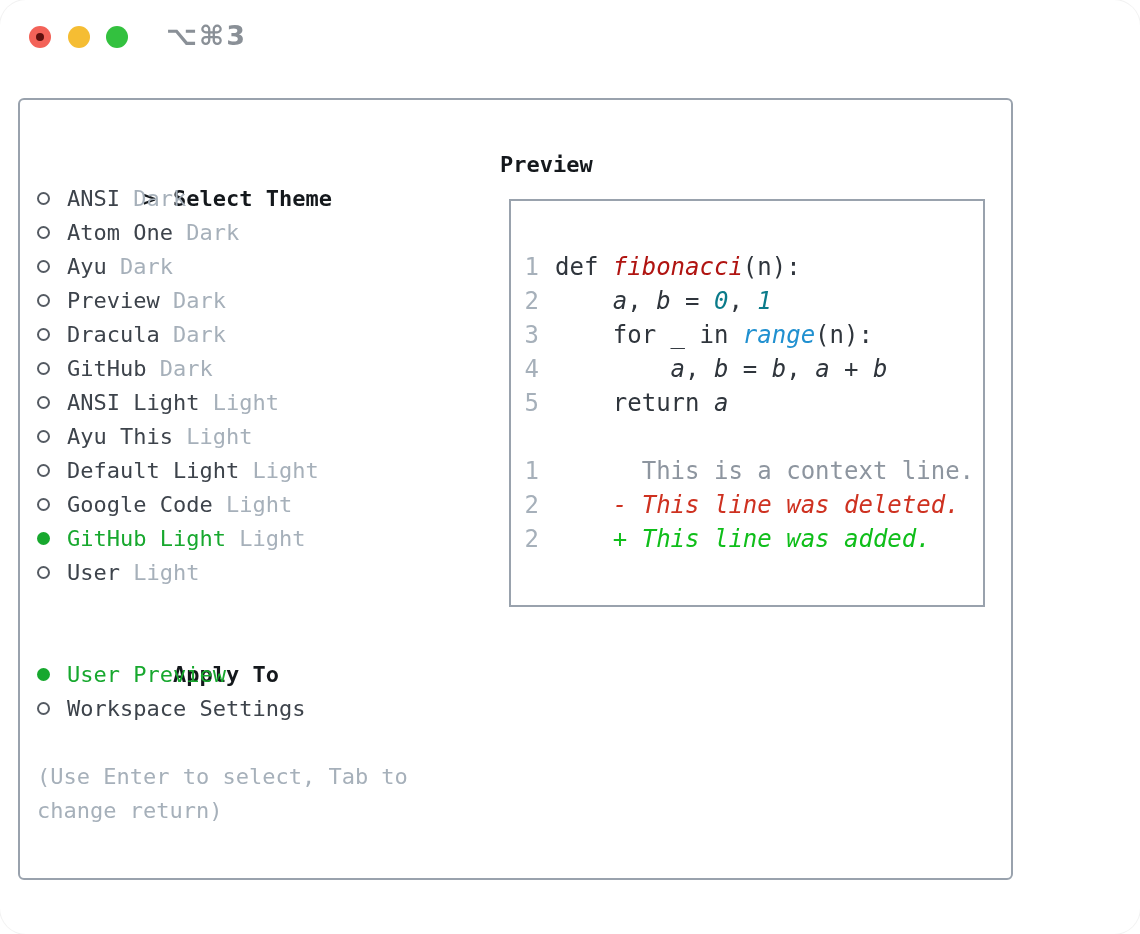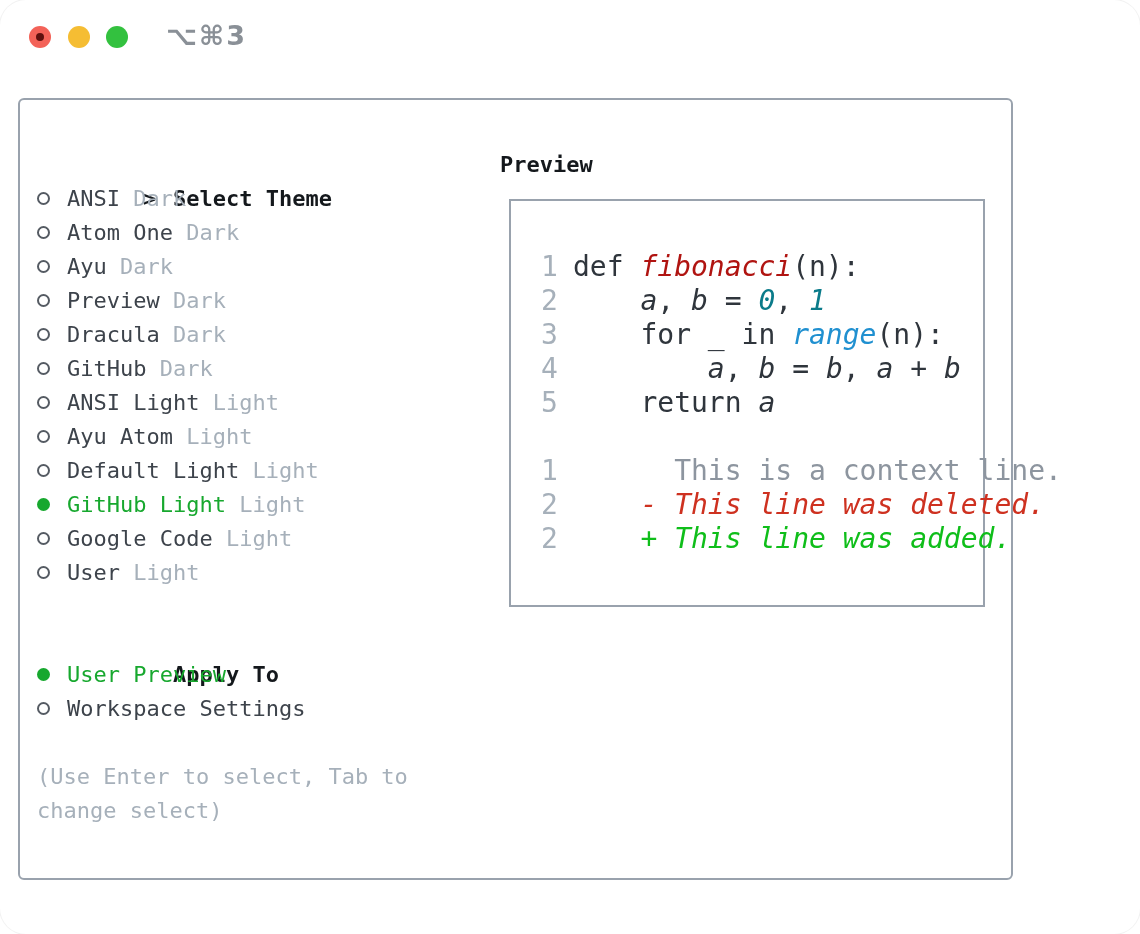--- a/index.html
+++ b/index.html
@@ -44,21 +44,21 @@
   .bullet.sel{border:none;background:var(--selected-green);}
   .selname{color:var(--selected-green);}
   .muted{color:var(--muted-gray);}
   .hintline{color:var(--muted-gray);}
   
   .prevtitle{position:absolute;left:480px;top:48px;font-size:22px;line-height:34px;font-weight:bold;color:#14181c;}
   .prevbox{
     position:absolute;left:489px;top:99px;width:476px;height:408px;
     box-sizing:border-box;border:2px solid var(--border-gray);background:#fff;
   }
-  .codelines{position:absolute;left:18px;top:49px;right:0;font-size:28px;line-height:34px;}
+  .codelines{position:absolute;left:0;top:49px;right:0;font-size:24px;line-height:34px;}
   .pline{white-space:pre;height:34px;padding-left:12px;}
   .num{display:inline-block;width:16px;text-align:right;margin-right:16px;color:var(--muted-gray);}
   .tok-code{color:var(--code-text);}
   .tok-func{color:var(--function-red);font-style:italic;}
   .tok-var{color:var(--code-text);font-style:italic;}
   .tok-num{color:var(--number-teal);font-style:italic;}
   .tok-builtin{color:var(--builtin-blue);font-style:italic;}
   .tok-context{color:var(--context-gray);margin-top:24px;}
   .tok-deleted{color:var(--deleted-red);font-style:italic;text-align:center;}
   .tok-added{color:var(--added-green);font-style:italic;}
@@ -82,38 +82,38 @@
         <span class="pfx hdrpfx">&gt;</span><span class="hdr">Select Theme</span>
       </div>
       <div id="theme-list">
           <div class="line"><span class="pfx"><span class="bullet"></span></span><span>ANSI</span><span class="muted"> Dark</span></div>
           <div class="line"><span class="pfx"><span class="bullet"></span></span><span>Atom One</span><span class="muted"> Dark</span></div>
           <div class="line"><span class="pfx"><span class="bullet"></span></span><span>Ayu</span><span class="muted"> Dark</span></div>
           <div class="line"><span class="pfx"><span class="bullet"></span></span><span>Preview</span><span class="muted"> Dark</span></div>
           <div class="line"><span class="pfx"><span class="bullet"></span></span><span>Dracula</span><span class="muted"> Dark</span></div>
           <div class="line"><span class="pfx"><span class="bullet"></span></span><span>GitHub</span><span class="muted"> Dark</span></div>
           <div class="line"><span class="pfx"><span class="bullet"></span></span><span>ANSI Light</span><span class="muted"> Light</span></div>
-          <div class="line"><span class="pfx"><span class="bullet"></span></span><span>Ayu Atom</span><span class="muted"> Light</span></div>
+          <div class="line"><span class="pfx"><span class="bullet"></span></span><span>Ayu This</span><span class="muted"> Light</span></div>
           <div class="line"><span class="pfx"><span class="bullet"></span></span><span>Default Light</span><span class="muted"> Light</span></div>
+          <div class="line"><span class="pfx"><span class="bullet"></span></span><span>Google Code</span><span class="muted"> Light</span></div>
           <div class="line"><span class="pfx"><span class="bullet sel"></span></span><span class="selname">GitHub Light</span><span class="muted"> Light</span></div>
-          <div class="line"><span class="pfx"><span class="bullet"></span></span><span>Google Code</span><span class="muted"> Light</span></div>
           <div class="line"><span class="pfx"><span class="bullet"></span></span><span>User</span><span class="muted"> Light</span></div>
         </div>
       <div class="line"></div>
       <div class="line">
         <span class="pfx"></span><span class="hdr">Apply To</span>
       </div>
       <div id="apply-list">
           <div class="line"><span class="pfx"><span class="bullet sel"></span></span><span class="selname">User Preview</span></div>
           <div class="line"><span class="pfx"><span class="bullet"></span></span><span>Workspace Settings</span></div>
         </div>
       <div class="line"></div>
       <div id="hint">
           <div class="line hintline">(Use Enter to select, Tab to</div>
-          <div class="line hintline">change select)</div>
+          <div class="line hintline">change return)</div>
         </div>
     </div>
 
     <div class="prevtitle">Preview</div>
 
     <div class="prevbox">
       <div class="codelines" id="code">
           <div class="pline"><span class="num">1</span><span class="tok-code">def </span><span class="tok-func">fibonacci</span><span class="tok-code">(n):</span></div>
           <div class="pline"><span class="num">2</span><span class="tok-code">    </span><span class="tok-var">a</span><span class="tok-code">, </span><span class="tok-var">b</span><span class="tok-code"> = </span><span class="tok-num">0</span><span class="tok-code">, </span><span class="tok-num">1</span></div>
           <div class="pline"><span class="num">3</span><span class="tok-code">    for _ in </span><span class="tok-builtin">range</span><span class="tok-code">(n):</span></div>

